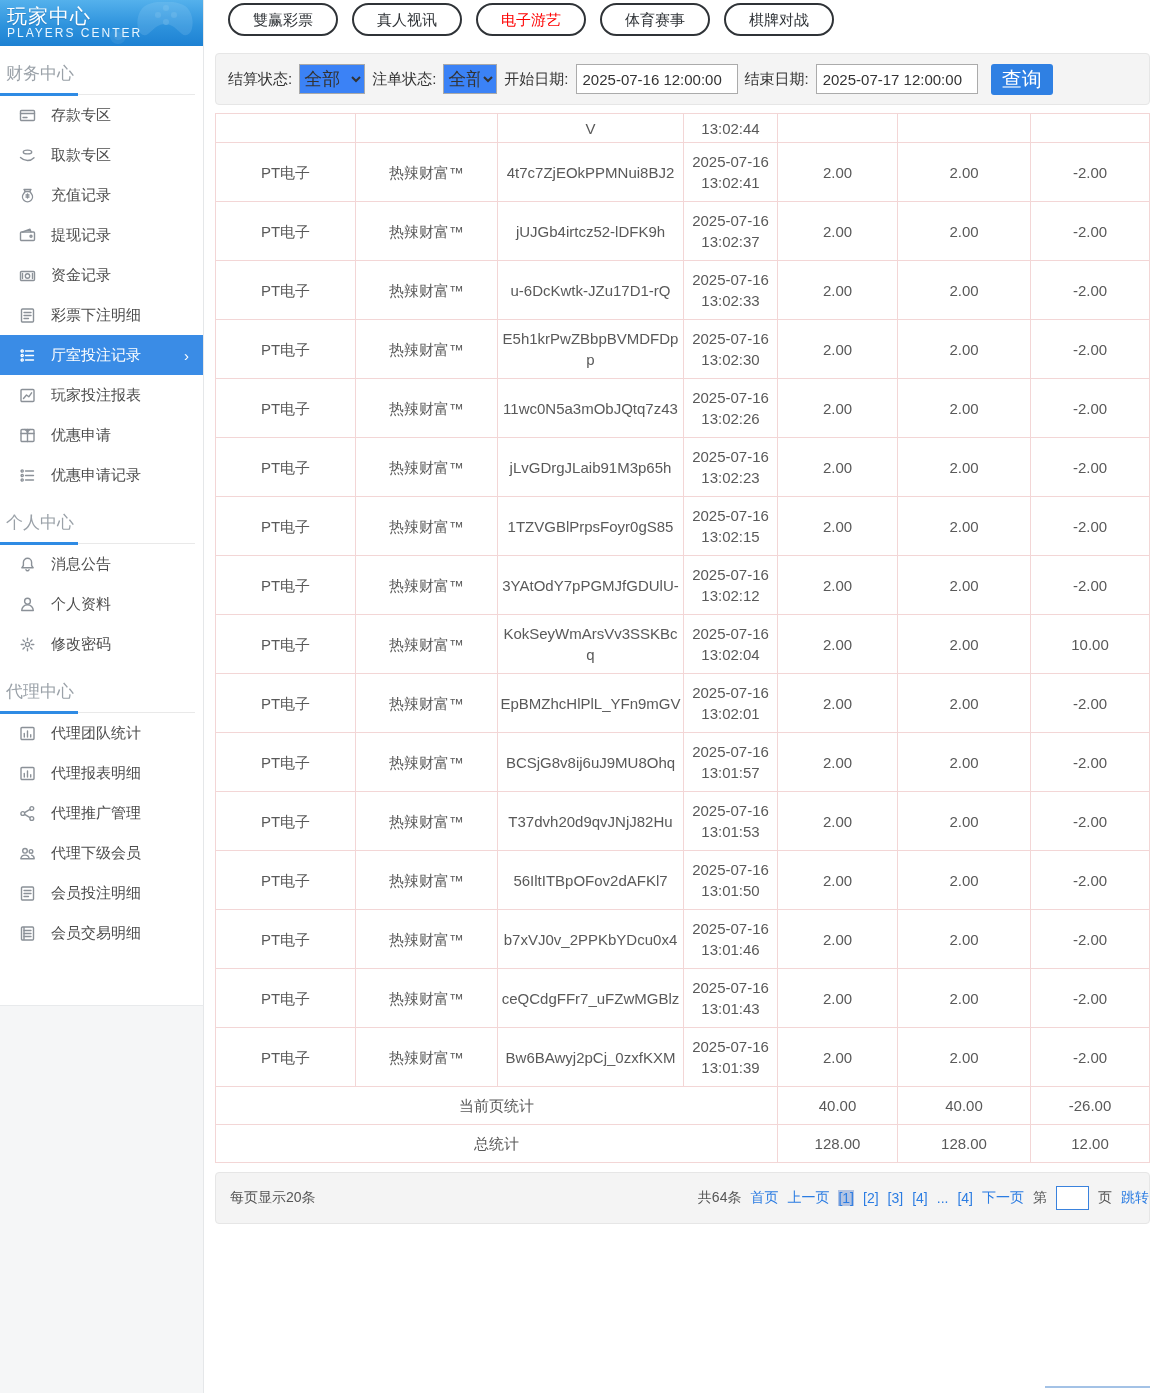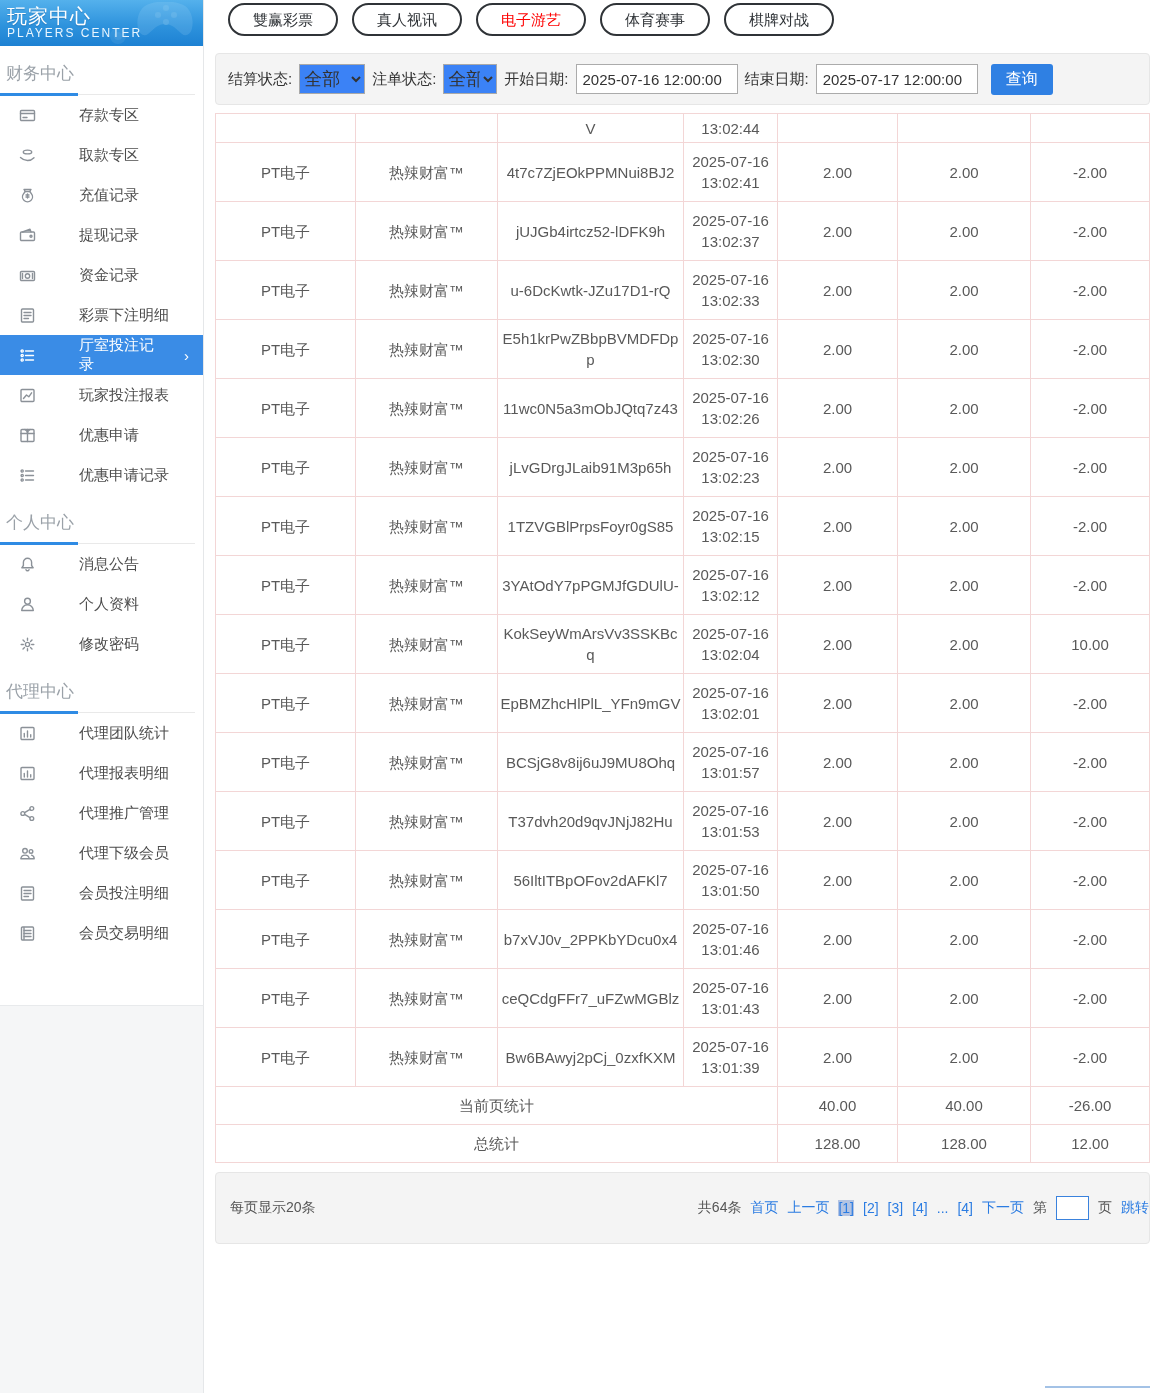--- a/index.html
+++ b/index.html
@@ -11,46 +11,46 @@
   
   .sidebar{position:absolute;left:0;top:0;width:203px;height:1005px;background:#fff;border-right:1px solid #e5e7e9;}
   .sidebar-footer{position:absolute;left:0;top:1005px;width:203px;height:388px;background:#f5f6f7;border-right:1px solid #e5e7e9;border-top:1px solid #e8eaec;}
   .sb-header{position:relative;height:46px;background:linear-gradient(180deg,#54b1ec 0%,#2e93dd 55%,#1d81d3 100%);overflow:hidden;padding:4px 0 0 7px;box-sizing:border-box;}
   .sb-title{color:#fff;font-size:20px;font-weight:normal;letter-spacing:1px;line-height:24px;text-shadow:0 1px 1px rgba(0,60,120,.3);}
   .sb-sub{color:#eaf6ff;font-size:12px;letter-spacing:2px;line-height:10px;}
   .sb-pad{position:absolute;right:8px;top:2px;opacity:.55;}
   .section{padding-top:12px;}
   .sec-head{position:relative;margin:0 8px 0 0;padding:4px 0 9px 6px;font-size:17px;color:#9aa1a8;border-bottom:1px solid #e9e9e9;}
   .sec-head::after{content:"";position:absolute;left:0;bottom:-2px;width:78px;height:3px;background:#2f8be4;}
-  .menu-item{display:flex;align-items:center;height:40px;padding-left:19px;box-sizing:border-box;font-size:15px;color:#4c4c4c;cursor:pointer;gap:28px;}
+  .menu-item{display:flex;align-items:center;height:40px;padding-left:19px;box-sizing:border-box;font-size:15px;color:#4c4c4c;cursor:pointer;}
   .menu-item .mi-icon{width:17px;height:17px;margin-right:15px;color:#8b9198;flex:0 0 17px;display:flex;align-items:center;}
   .menu-item.active{background:#3a8ce6;color:#ffffff;}
   .menu-item.active .mi-icon{color:#ffffff;}
   .menu-item .chev{margin-left:auto;margin-right:14px;color:#fff;font-size:15px;}
   .mi-icon svg{width:17px;height:17px;display:block;}
   
   .main{position:absolute;left:215px;top:0;width:935px;}
   .tabs{display:flex;gap:14px;padding:3px 0 0 13px;}
   .tab-pill{border:2px solid #2f3337;border-radius:17px;background:#fff;padding:5px 23px;font-size:15px;color:#2f3337;line-height:19px;cursor:pointer;white-space:nowrap;font-family:inherit;}
   .tab-pill.active{color:#fe0000;}
   .filter-bar{margin-top:17px;height:52px;background:#f4f4f4;border:1px solid #e6e6e6;border-radius:4px;box-sizing:border-box;display:flex;align-items:center;padding:0 12px;gap:7px;font-size:15px;color:#333;}
   .filter-bar label{white-space:nowrap;}
   .sel{height:30px;border:1px solid #a9a9a9;background:#3b82f6;font-size:18px;color:#333;font-family:inherit;}
   .sel-wide{width:66px;}
   .sel-narrow{width:54px;}
   .date-input{height:28px;width:148px;border:1px solid #ababab;background:#fff;font-size:15px;color:#333;padding:0 6px;font-family:inherit;}
-  .query-btn{margin-left:6px;width:62px;height:31px;background:#2f80e3;color:#fff;border:none;border-radius:3px;font-size:16px;cursor:pointer;font-family:Liberation Mono, monospace;}
+  .query-btn{margin-left:6px;width:62px;height:31px;background:#2f80e3;color:#fff;border:none;border-radius:3px;font-size:20px;cursor:pointer;font-family:Liberation Mono, monospace;}
   
   table.bet{margin-top:8px;width:100%;border-collapse:collapse;table-layout:fixed;}
   table.bet td{border:1px solid #f3d6d6;text-align:center;vertical-align:middle;font-size:15px;color:#595959;line-height:21px;padding:2px;word-break:break-all;box-sizing:border-box;}
   tr.partial td{height:29px;}
   tr.data-row td{height:59px;}
   tr.summary td{height:38px;}
   
-  .pagination{margin-top:9px;height:72px;background:#f4f4f4;border:1px solid #e6e6e6;border-radius:4px;box-sizing:border-box;display:flex;align-items:center;justify-content:space-between;padding:0 0 0 14px;font-size:14px;color:#555;}
+  .pagination{margin-top:9px;height:52px;background:#f4f4f4;border:1px solid #e6e6e6;border-radius:4px;box-sizing:border-box;display:flex;align-items:center;justify-content:space-between;padding:0 0 0 14px;font-size:14px;color:#555;}
   .pg-right{display:flex;align-items:center;gap:9px;white-space:nowrap;}
   .pg-link{color:#2b7ce2;cursor:pointer;text-decoration:none;}
   .pg-page{color:#2b7ce2;cursor:pointer;}
   .pg-page.current{background:#b3c3e2;}
   .pg-input{width:33px;height:24px;border:1px solid #3a82dd;background:#fff;box-sizing:border-box;}
   .pg-jump{color:#2b7ce2;cursor:pointer;}
   .bottom-line{position:absolute;left:1045px;top:1386px;width:105px;height:2px;background:#a3c2e6;}
 </style>
 </head>
 <body>

